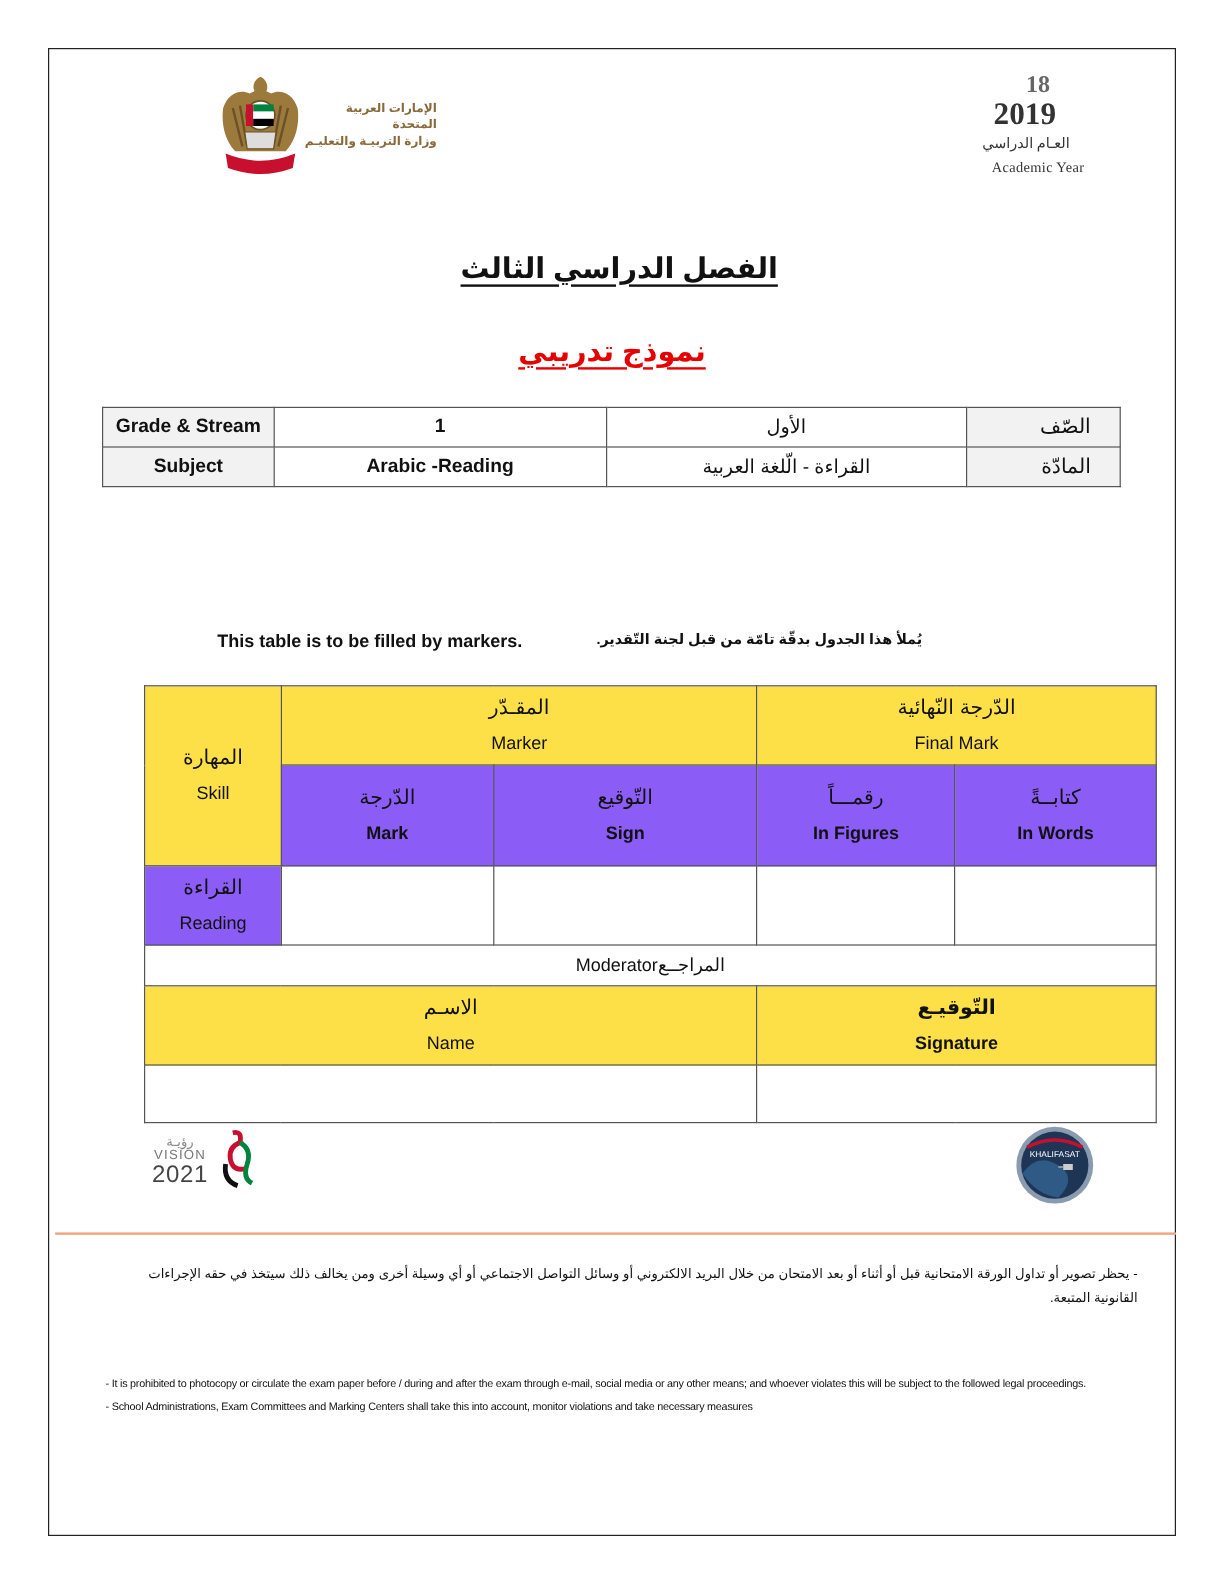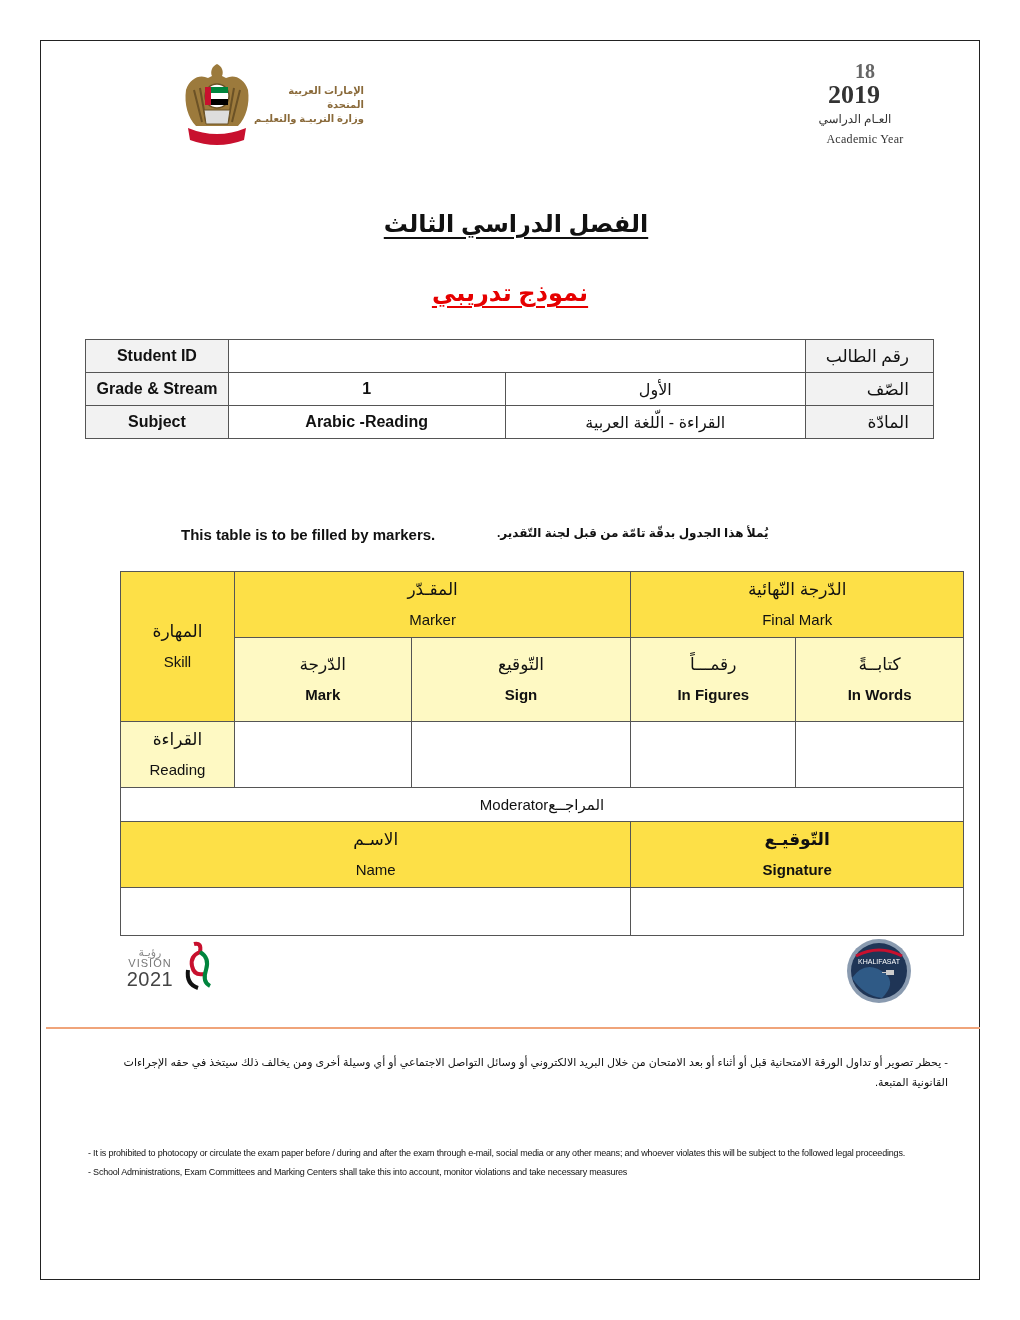--- a/index.html
+++ b/index.html
@@ -56,21 +56,21 @@
   }
   .markers-note .en { position: absolute; left: 181px; }
   .markers-note .ar { position: absolute; left: 497px; width: 336px; direction: rtl; text-align: left; font-size: 12px; }
 
   
   .marks-table { left: 120px; top: 571px; width: 844px; }
   .marks-table td {
     border: 1.5px solid #555; text-align: center; vertical-align: middle; font-size: 15px;
   }
   .bg-light { background: #fde047; }
-  .bg-dark { background: #fef9c3; }
+  .bg-dark { background: #8b5cf6; }
   .cell-ar { display: block; direction: rtl; font-size: 17px; line-height: 30px; }
   .cell-en { display: block; line-height: 30px; }
   .bold { font-weight: bold; }
   .marks-table tr.r1 td { height: 66px; }
   .marks-table tr.r2 td { height: 84px; }
   .marks-table tr.r3 td { height: 66px; }
   .marks-table tr.r4 td { height: 34px; }
   .marks-table tr.r5 td { height: 66px; }
   .marks-table tr.r6 td { height: 48px; }
 
@@ -123,25 +123,20 @@
   <div class="year-main">2019</div>
   <div class="year-ar">العـام الدراسي</div>
   <div class="year-en">Academic Year</div>
 </div>
 
 <div class="term-title"><span>الفصل الدراسي الثالث</span></div>
 <div class="model-title"><span>نموذج تدريبي</span></div>
 
 <table class="info-table">
   <tbody>
-      <tr>
-    <td class="lbl-en">Student ID</td>
-    <td colspan="2"></td>
-    <td class="lbl-ar">رقم الطالب</td>
-  </tr>
   <tr>
     <td class="lbl-en">Grade &amp; Stream</td>
     <td class="val-en">1</td>
     <td class="val-ar">الأول</td>
     <td class="lbl-ar">الصّف</td>
   </tr>
   <tr>
     <td class="lbl-en">Subject</td>
     <td class="val-en">Arabic -Reading</td>
     <td class="val-ar">القراءة - الّلغة العربية</td>

